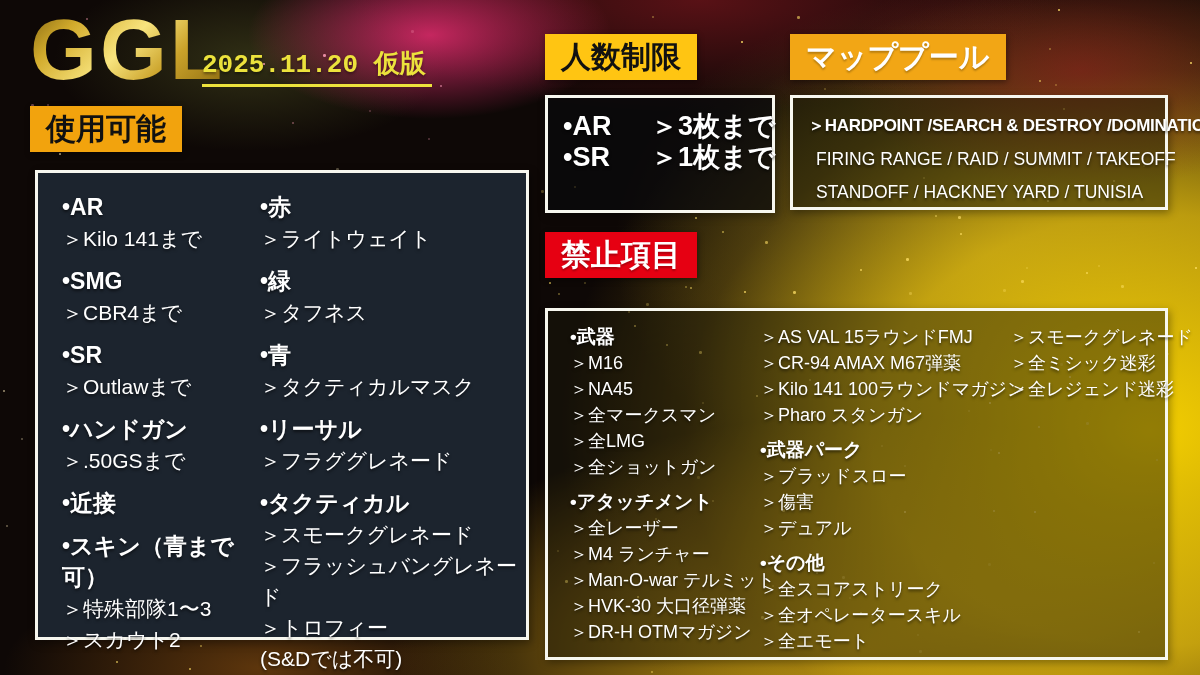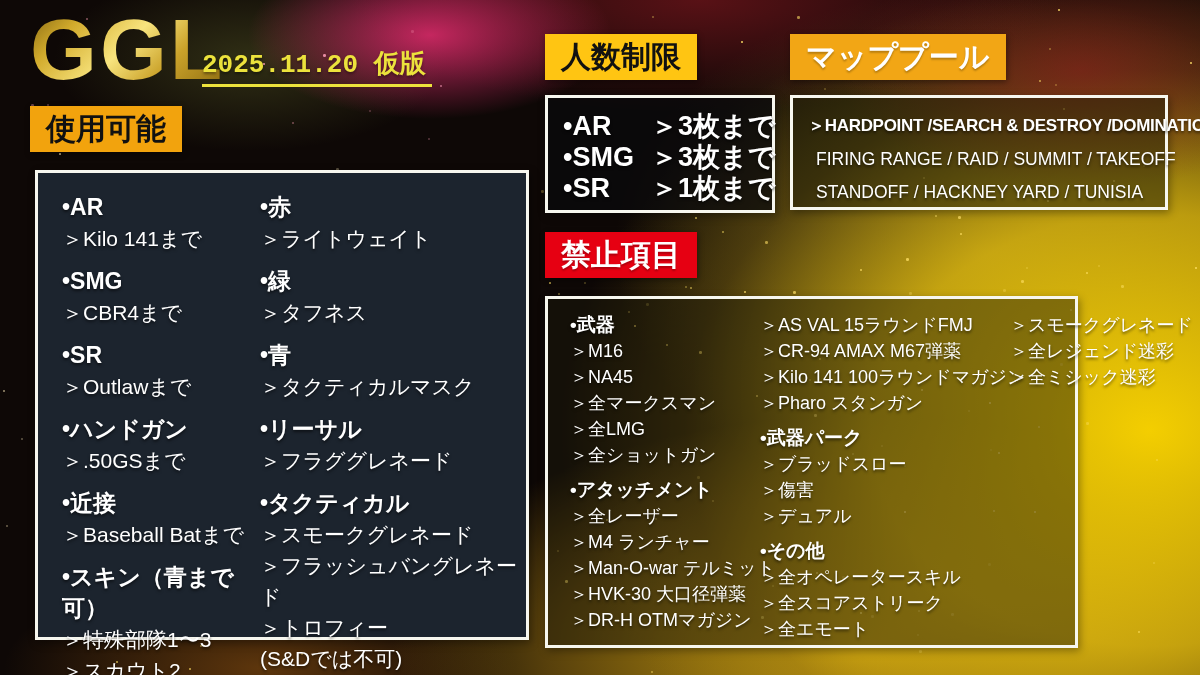--- a/index.html
+++ b/index.html
@@ -59,21 +59,21 @@
   .group-item{font-weight:400;font-size:21px;line-height:31px;}
 
   .limit-box{left:545px;top:95px;width:230px;height:118px;background:rgba(10,10,12,0.72);padding:13px 0 0 15px;}
   .limit-row{font-size:27px;font-weight:700;line-height:31px;white-space:nowrap;}
   .limit-label{display:inline-block;width:88px;}
 
   .map-box{left:790px;top:95px;width:378px;height:115px;background:rgba(32,30,8,0.5);padding:16px 12px 0 15px;}
   .map-modes{font-size:17px;font-weight:700;letter-spacing:-0.3px;margin-bottom:12px;white-space:nowrap;}
   .map-line{font-size:17.5px;font-weight:400;margin-bottom:12px;white-space:nowrap;margin-left:8px;}
 
-  .banned-box{left:545px;top:296px;width:533px;height:352px;background:rgba(28,26,10,0.45);display:flex;padding:13px 0 12px 22px;}
+  .banned-box{left:545px;top:308px;width:623px;height:352px;background:rgba(28,26,10,0.45);display:flex;padding:13px 0 12px 22px;}
   .banned-col1{width:190px;flex:none;}
   .banned-col2{width:250px;flex:none;}
   .banned-col3{flex:1;}
   .banned-box .group{margin-bottom:9px;}
   .banned-box .group-title{font-size:19px;line-height:26px;}
   .banned-box .group-item{font-size:18px;line-height:26px;white-space:nowrap;}
 </style>
 </head>
 <body>
 
@@ -258,21 +258,20 @@
       <div class="group">
         <div class="group-title">•SR</div>
         <div class="group-item">＞Outlawまで</div>
       </div>
       <div class="group">
         <div class="group-title">•ハンドガン</div>
         <div class="group-item">＞.50GSまで</div>
       </div>
       <div class="group">
         <div class="group-title">•近接</div>
-        <div class="group-item">＞Baseball Batまで</div>
       </div>
       <div class="group">
         <div class="group-title">•スキン（青まで可）</div>
         <div class="group-item">＞特殊部隊1〜3</div>
         <div class="group-item">＞スカウト2</div>
       </div>
     </div>
   <div class="allowed-col2">
       <div class="group">
         <div class="group-title">•赤</div>
@@ -296,21 +295,20 @@
         <div class="group-item">＞フラッシュバングレネード</div>
         <div class="group-item">＞トロフィー</div>
         <div class="group-item">(S&amp;Dでは不可)</div>
       </div>
     </div>
 </div>
 
 <div class="badge badge-limit">人数制限</div>
 <div class="panel limit-box">
     <div class="limit-row"><span class="limit-label">•AR</span><span>＞3枚まで</span></div>
-    <div class="limit-row"><span class="limit-label">•SMG</span><span>＞3枚まで</span></div>
     <div class="limit-row"><span class="limit-label">•SR</span><span>＞1枚まで</span></div>
   </div>
 
 <div class="badge badge-map">マッププール</div>
 <div class="panel map-box">
   <div class="map-modes">＞HARDPOINT /SEARCH &amp; DESTROY /DOMINATION</div>
   <div class="map-line">FIRING RANGE / RAID / SUMMIT / TAKEOFF</div>
   <div class="map-line">STANDOFF / HACKNEY YARD / TUNISIA</div>
 </div>
 
@@ -342,25 +340,25 @@
         <div class="group-item">＞Pharo スタンガン</div>
       </div>
       <div class="group">
         <div class="group-title">•武器パーク</div>
         <div class="group-item">＞ブラッドスロー</div>
         <div class="group-item">＞傷害</div>
         <div class="group-item">＞デュアル</div>
       </div>
       <div class="group">
         <div class="group-title">•その他</div>
+        <div class="group-item">＞全スコアストリーク</div>
         <div class="group-item">＞全オペレータースキル</div>
-        <div class="group-item">＞全スコアストリーク</div>
         <div class="group-item">＞全エモート</div>
       </div>
     </div>
   <div class="banned-col3">
       <div class="group">
         <div class="group-item">＞スモークグレネード</div>
+        <div class="group-item">＞全ミシック迷彩</div>
         <div class="group-item">＞全レジェンド迷彩</div>
-        <div class="group-item">＞全ミシック迷彩</div>
       </div>
     </div>
 </div>
 
 </body></html>

